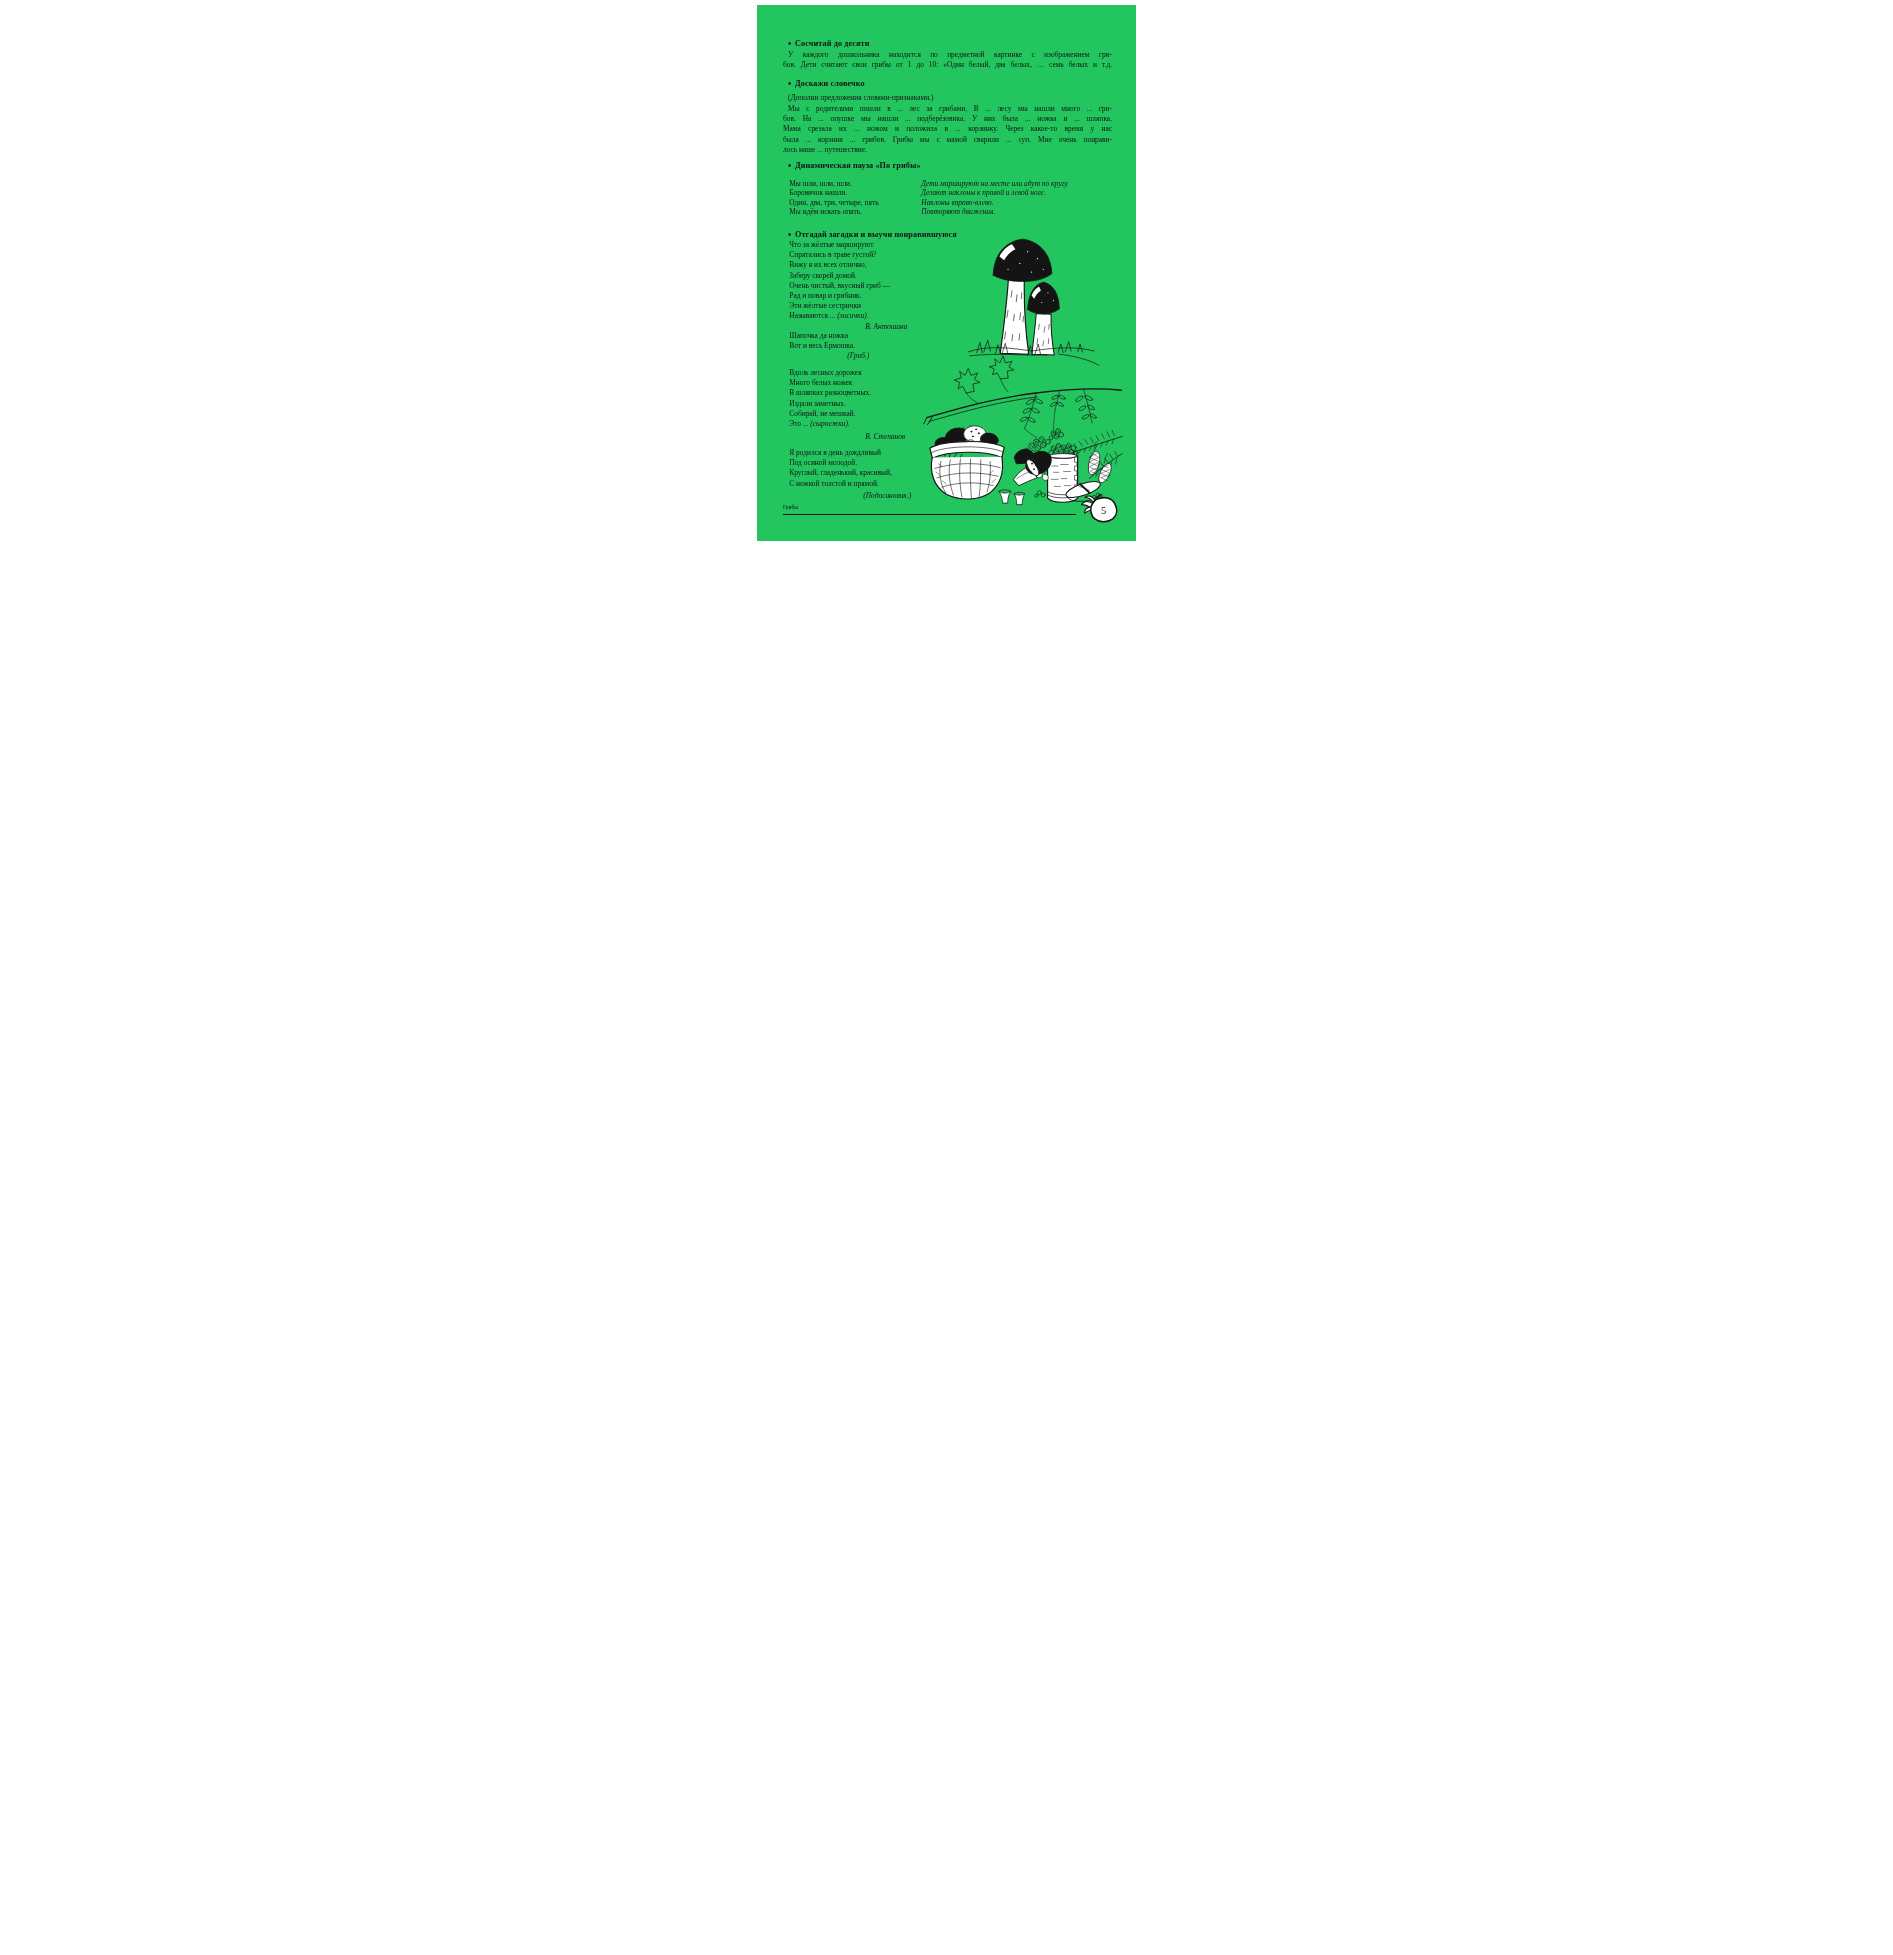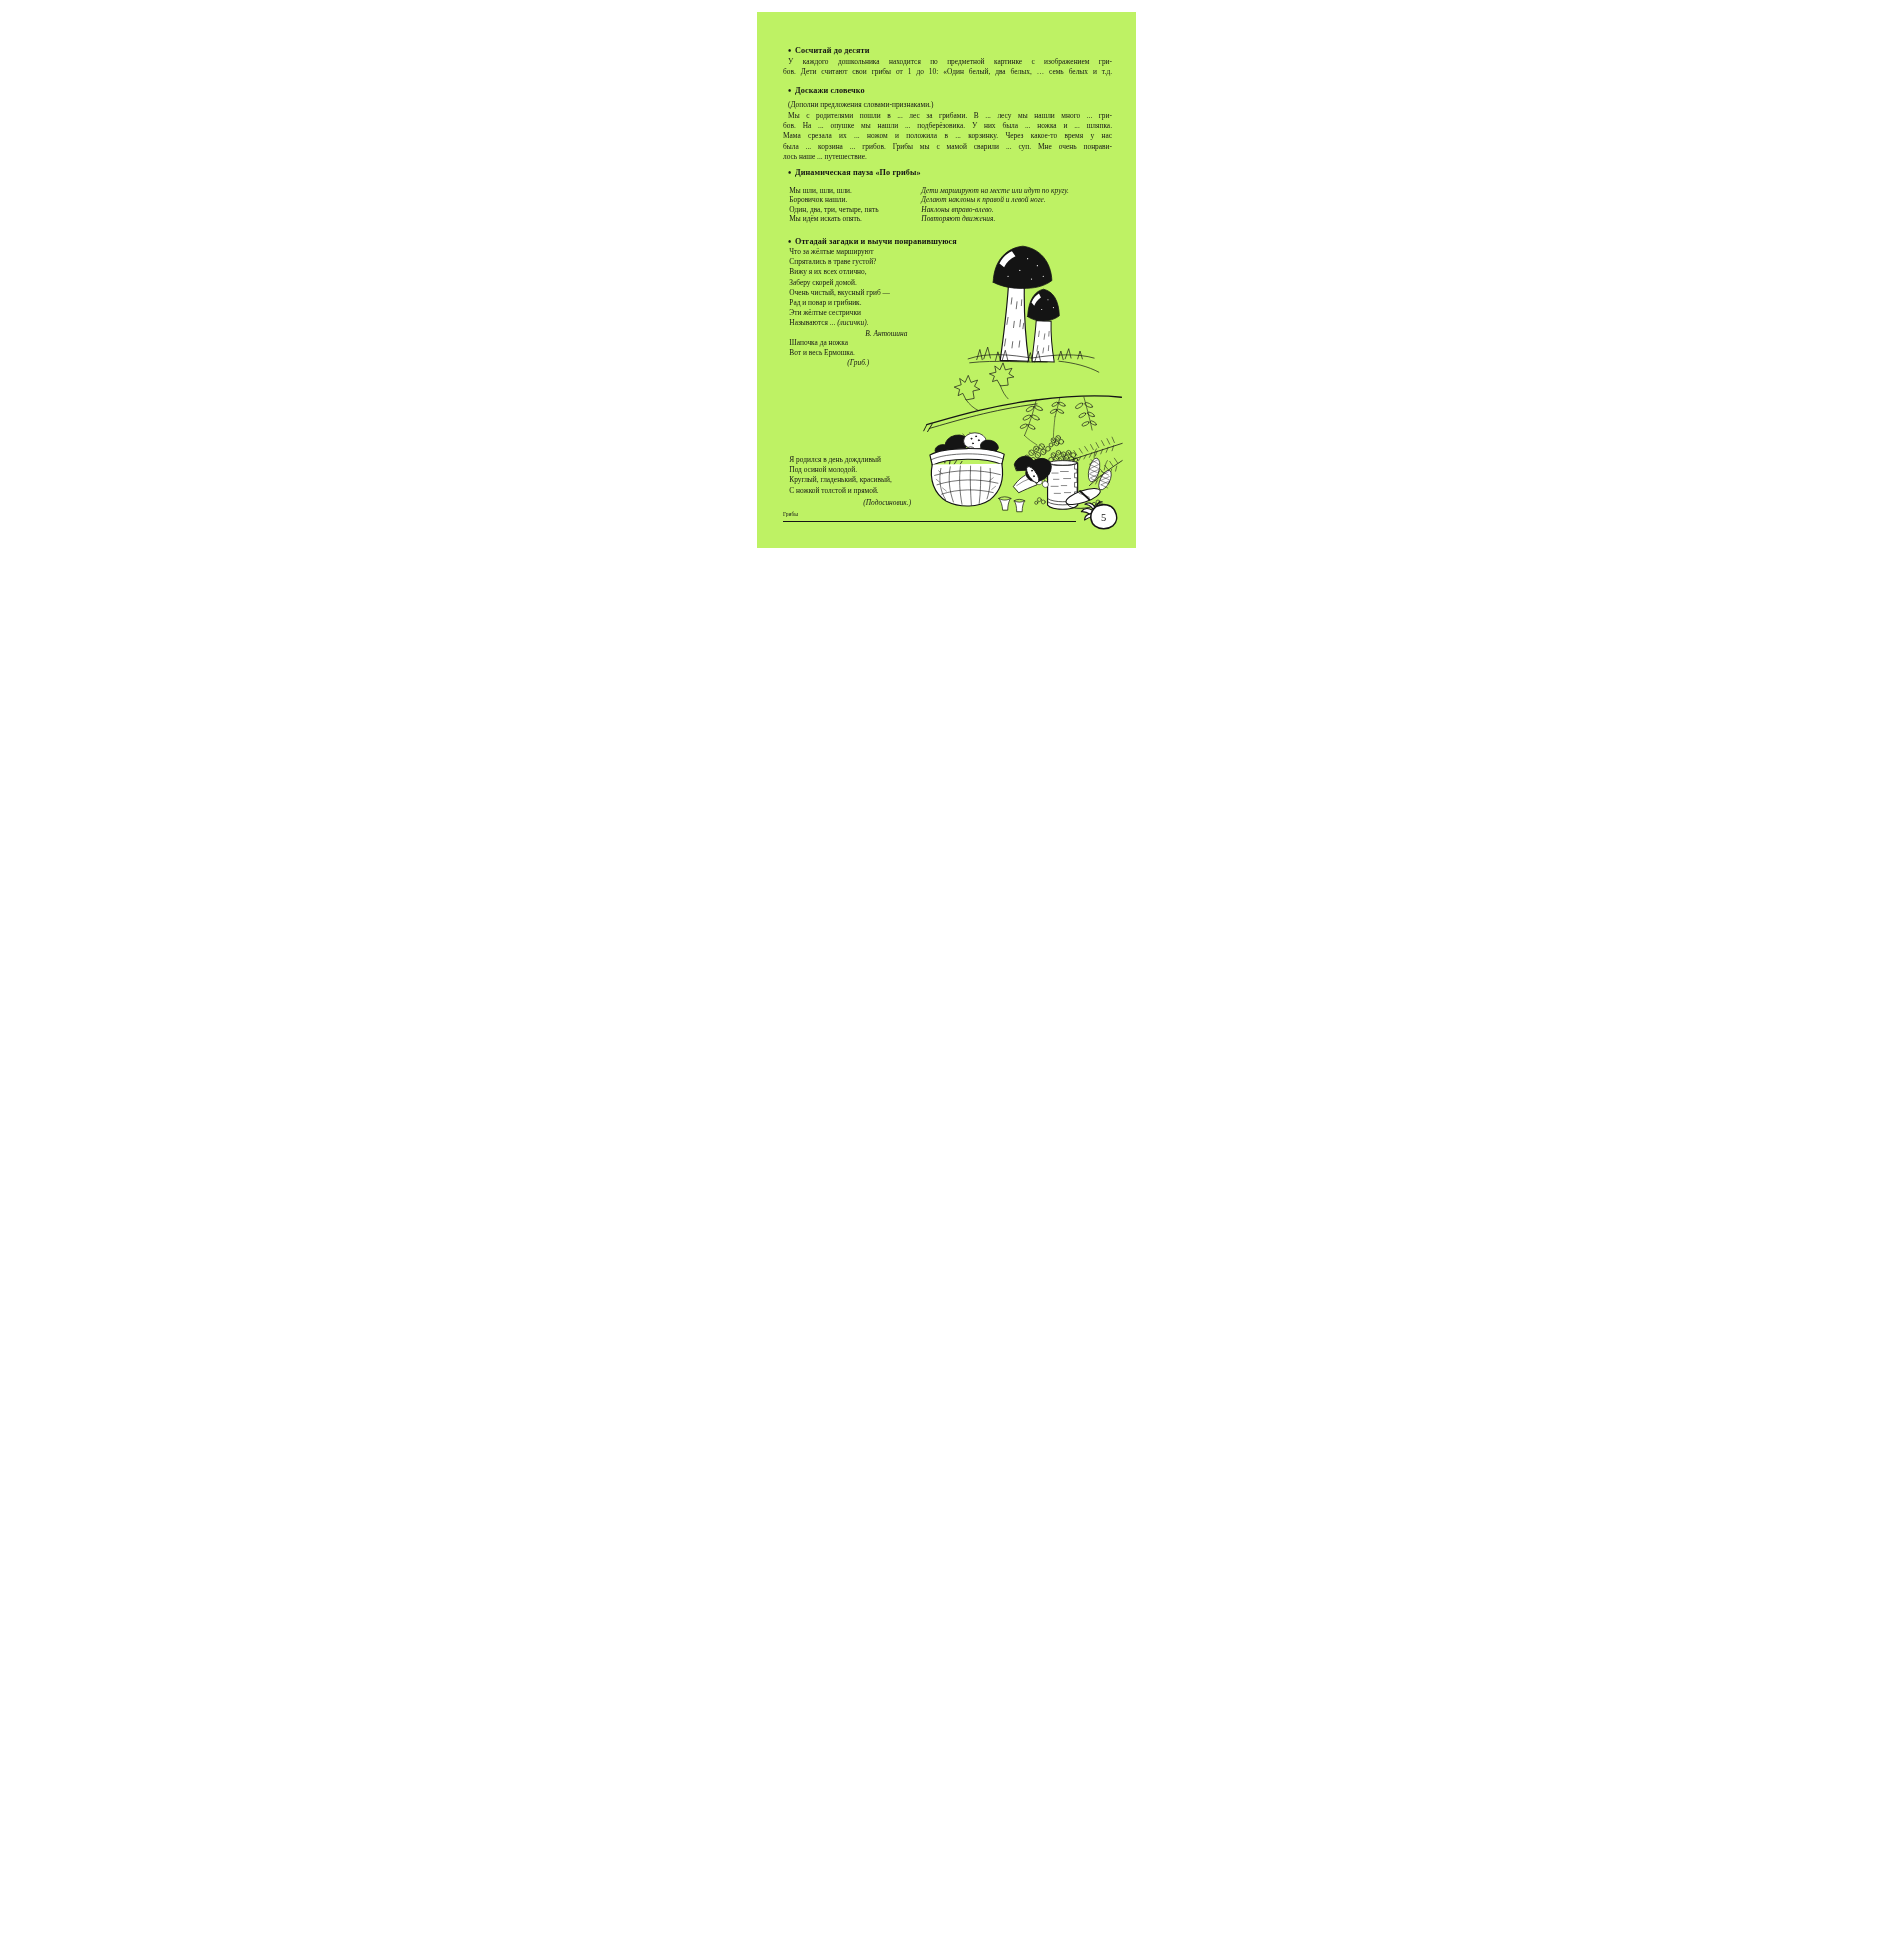--- a/index.html
+++ b/index.html
@@ -1,20 +1,20 @@
 <!DOCTYPE html>
 <html style="font-size:6.3px"><head>
 <meta charset="utf-8">
 <style>
   html,body{margin:0;padding:0;background:#fff;}
   .page{
     position:relative;
     width:379px;height:536px;
-    margin:12px auto;
-    background:#bef264;
+    margin:5px auto;
+    background:#22c55e;
     color:#151515;
     font-family:"Liberation Serif","DejaVu Serif",serif;
     font-size:7.4px;line-height:10.2px;
     overflow:hidden;
   }
   .abs{position:absolute;left:26px;width:329px;}
   .hdr{font-weight:bold;font-size:8.2px;line-height:10.2px;padding-left:5.1px;letter-spacing:0.1px;}
   .blt{font-size:9.4px;line-height:1;vertical-align:-0.8px;margin-right:3.5px;}
   .pline{text-align:justify;}
   .jl{text-align-last:justify;}
@@ -99,20 +99,29 @@
     <div class="ans-inline"><span>Называются ... </span><span class="it">(лисички).</span></div>
     <div class="author">В. Антошина</div>
   </div>
 
   <div class="abs poem" style="top:326px">
     <div>Шапочка да ножка</div>
     <div>Вот и весь Ермошка.</div>
     <div class="ans-g">(Гриб.)</div>
   </div>
 
+  <div class="abs poem" style="top:363px">
+    <div>Вдоль лесных дорожек</div>
+    <div>Много белых ножек</div>
+    <div>В шляпках разноцветных.</div>
+    <div>Издали заметных.</div>
+    <div>Собирай, не мешкай.</div>
+    <div class="ans-inline"><span>Это ... </span><span class="it">(сыроежки).</span></div>
+    <div class="author" style="margin-top:3.1px">В. Степанов</div>
+  </div>
 
   <div class="abs poem" style="top:443px">
     <div>Я родился в день дождливый</div>
     <div>Под осиной молодой.</div>
     <div>Круглый, гладенький, красивый,</div>
     <div>С ножкой толстой и прямой.</div>
     <div class="ans-p">(Подосиновик.)</div>
   </div>
 
   <div class="ill ill-mush">

